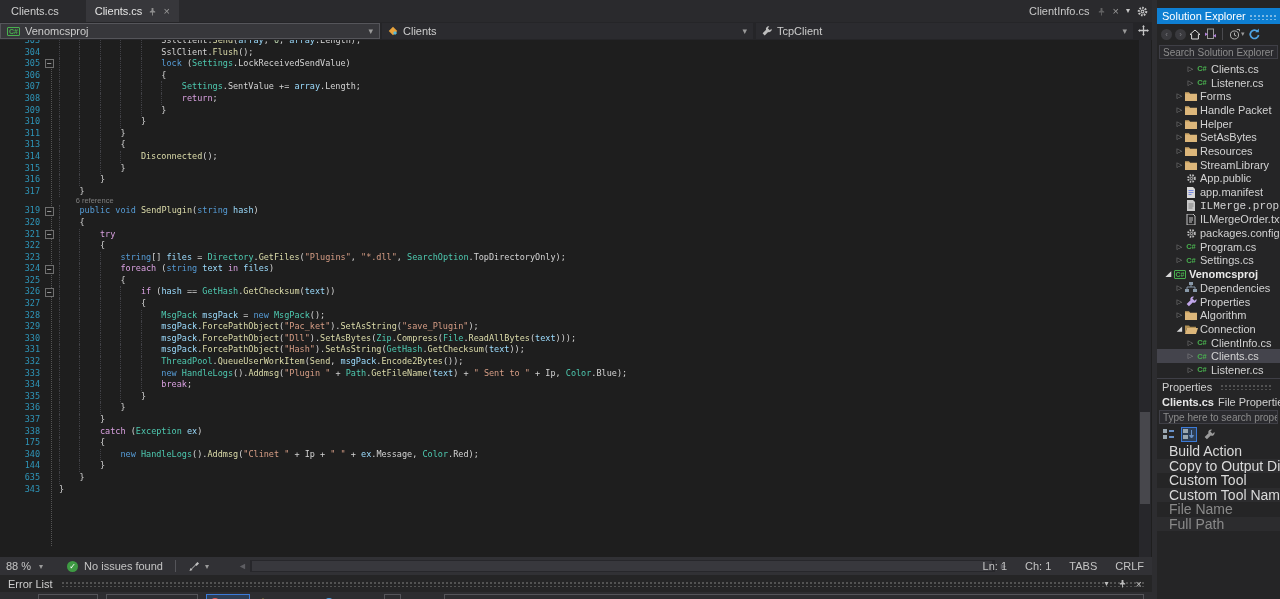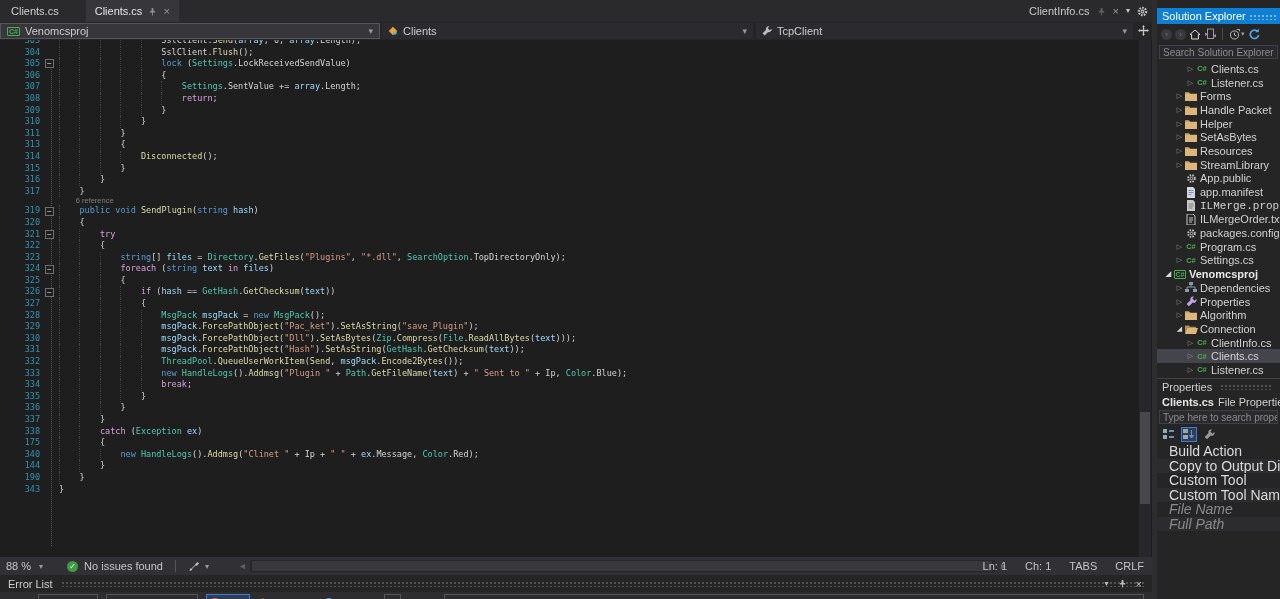--- a/index.html
+++ b/index.html
@@ -78,21 +78,21 @@
   .props{position:absolute;left:0;top:378px;width:123px;height:221px;background:#252526;border-top:1px solid #3F3F46;}
   .ptitle{height:15px;display:flex;align-items:center;padding-left:5px;font-size:11px;color:#CFCFCF;}
   .pfile{height:15px;display:flex;align-items:center;padding-left:5px;font-size:11px;color:#CFCFCF;gap:4px;white-space:nowrap;overflow:hidden;}
   .pfile b{color:#E6E6E6;}
   .psearch{margin:1px 2px 0 2px;height:14px;background:#2A2A2E;border:1px solid #3F3F46;box-sizing:border-box;font-size:10px;color:#8C8C8C;display:flex;align-items:center;padding-left:3px;overflow:hidden;white-space:nowrap;}
   .ptoolbar{height:20px;display:flex;align-items:center;gap:4px;padding-left:4px;}
   .picon{width:16px;height:15px;display:flex;align-items:center;justify-content:center;}
   .picon.on{background:#2D3E55;border:1px solid #3C7BD9;box-sizing:border-box;}
   .prow{height:14.5px;display:flex;align-items:center;padding-left:12px;font-size:14px;color:#DADADA;white-space:nowrap;overflow:hidden;}
   .prow.alt{background:#2C2C2E;}
-  .prow.dim{color:#8A8A8A;font-style:italic;}
+  .prow.dim{color:#8A8A8A;}
   svg{display:block;}
 </style>
 </head>
 <body>
 
 <div id="window">
 
   <div id="editor-col">
 
     <div class="tabrow">
@@ -197,21 +197,21 @@
           <div class="cl"><span class="ln">332</span><span class="fm"></span><span class="ct" style="padding-left:20ch"><span class="guide" style="left:0ch"></span><span class="guide" style="left:4ch"></span><span class="guide" style="left:8ch"></span><span class="guide" style="left:12ch"></span><span class="guide" style="left:16ch"></span><span class="sg t">ThreadPool</span><span class="sg p">.</span><span class="sg m">QueueUserWorkItem</span><span class="sg p">(</span><span class="sg m">Send</span><span class="sg p">, </span><span class="sg v">msgPack</span><span class="sg p">.</span><span class="sg m">Encode2Bytes</span><span class="sg p">());</span></span></div>
           <div class="cl"><span class="ln">333</span><span class="fm"></span><span class="ct" style="padding-left:20ch"><span class="guide" style="left:0ch"></span><span class="guide" style="left:4ch"></span><span class="guide" style="left:8ch"></span><span class="guide" style="left:12ch"></span><span class="guide" style="left:16ch"></span><span class="sg k">new</span><span class="sg p"> </span><span class="sg t">HandleLogs</span><span class="sg p">().</span><span class="sg m">Addmsg</span><span class="sg p">(</span><span class="sg s">"Plugin "</span><span class="sg p"> + </span><span class="sg t">Path</span><span class="sg p">.</span><span class="sg m">GetFileName</span><span class="sg p">(</span><span class="sg v">text</span><span class="sg p">) + </span><span class="sg s">" Sent to "</span><span class="sg p"> + Ip, </span><span class="sg t">Color</span><span class="sg p">.Blue);</span></span></div>
           <div class="cl"><span class="ln">334</span><span class="fm"></span><span class="ct" style="padding-left:20ch"><span class="guide" style="left:0ch"></span><span class="guide" style="left:4ch"></span><span class="guide" style="left:8ch"></span><span class="guide" style="left:12ch"></span><span class="guide" style="left:16ch"></span><span class="sg c">break</span><span class="sg p">;</span></span></div>
           <div class="cl"><span class="ln">335</span><span class="fm"></span><span class="ct" style="padding-left:16ch"><span class="guide" style="left:0ch"></span><span class="guide" style="left:4ch"></span><span class="guide" style="left:8ch"></span><span class="guide" style="left:12ch"></span><span class="sg p">}</span></span></div>
           <div class="cl"><span class="ln">336</span><span class="fm"></span><span class="ct" style="padding-left:12ch"><span class="guide" style="left:0ch"></span><span class="guide" style="left:4ch"></span><span class="guide" style="left:8ch"></span><span class="sg p">}</span></span></div>
           <div class="cl"><span class="ln">337</span><span class="fm"></span><span class="ct" style="padding-left:8ch"><span class="guide" style="left:0ch"></span><span class="guide" style="left:4ch"></span><span class="sg p">}</span></span></div>
           <div class="cl"><span class="ln">338</span><span class="fm"></span><span class="ct" style="padding-left:8ch"><span class="guide" style="left:0ch"></span><span class="guide" style="left:4ch"></span><span class="sg c">catch</span><span class="sg p"> (</span><span class="sg t">Exception</span><span class="sg p"> </span><span class="sg v">ex</span><span class="sg p">)</span></span></div>
           <div class="cl"><span class="ln">175</span><span class="fm"></span><span class="ct" style="padding-left:8ch"><span class="guide" style="left:0ch"></span><span class="guide" style="left:4ch"></span><span class="sg p">{</span></span></div>
           <div class="cl"><span class="ln">340</span><span class="fm"></span><span class="ct" style="padding-left:12ch"><span class="guide" style="left:0ch"></span><span class="guide" style="left:4ch"></span><span class="guide" style="left:8ch"></span><span class="sg k">new</span><span class="sg p"> </span><span class="sg t">HandleLogs</span><span class="sg p">().</span><span class="sg m">Addmsg</span><span class="sg p">(</span><span class="sg s">"Clinet "</span><span class="sg p"> + Ip + </span><span class="sg s">" "</span><span class="sg p"> + </span><span class="sg v">ex</span><span class="sg p">.Message, </span><span class="sg t">Color</span><span class="sg p">.Red);</span></span></div>
           <div class="cl"><span class="ln">144</span><span class="fm"></span><span class="ct" style="padding-left:8ch"><span class="guide" style="left:0ch"></span><span class="guide" style="left:4ch"></span><span class="sg p">}</span></span></div>
-          <div class="cl"><span class="ln">190</span><span class="fm"></span><span class="ct" style="padding-left:4ch"><span class="guide" style="left:0ch"></span><span class="sg p">}</span></span></div>
+          <div class="cl"><span class="ln">635</span><span class="fm"></span><span class="ct" style="padding-left:4ch"><span class="guide" style="left:0ch"></span><span class="sg p">}</span></span></div>
           <div class="cl"><span class="ln">343</span><span class="fm"></span><span class="ct" style="padding-left:0ch"><span class="sg p">}</span></span></div>
         </div>
       <div class="vscroll">
           <div class="vthumb"></div>
         </div>
     </div>
 
     <div class="statusbar">
       <div class="zoomctl">
         <span>88 %</span>

